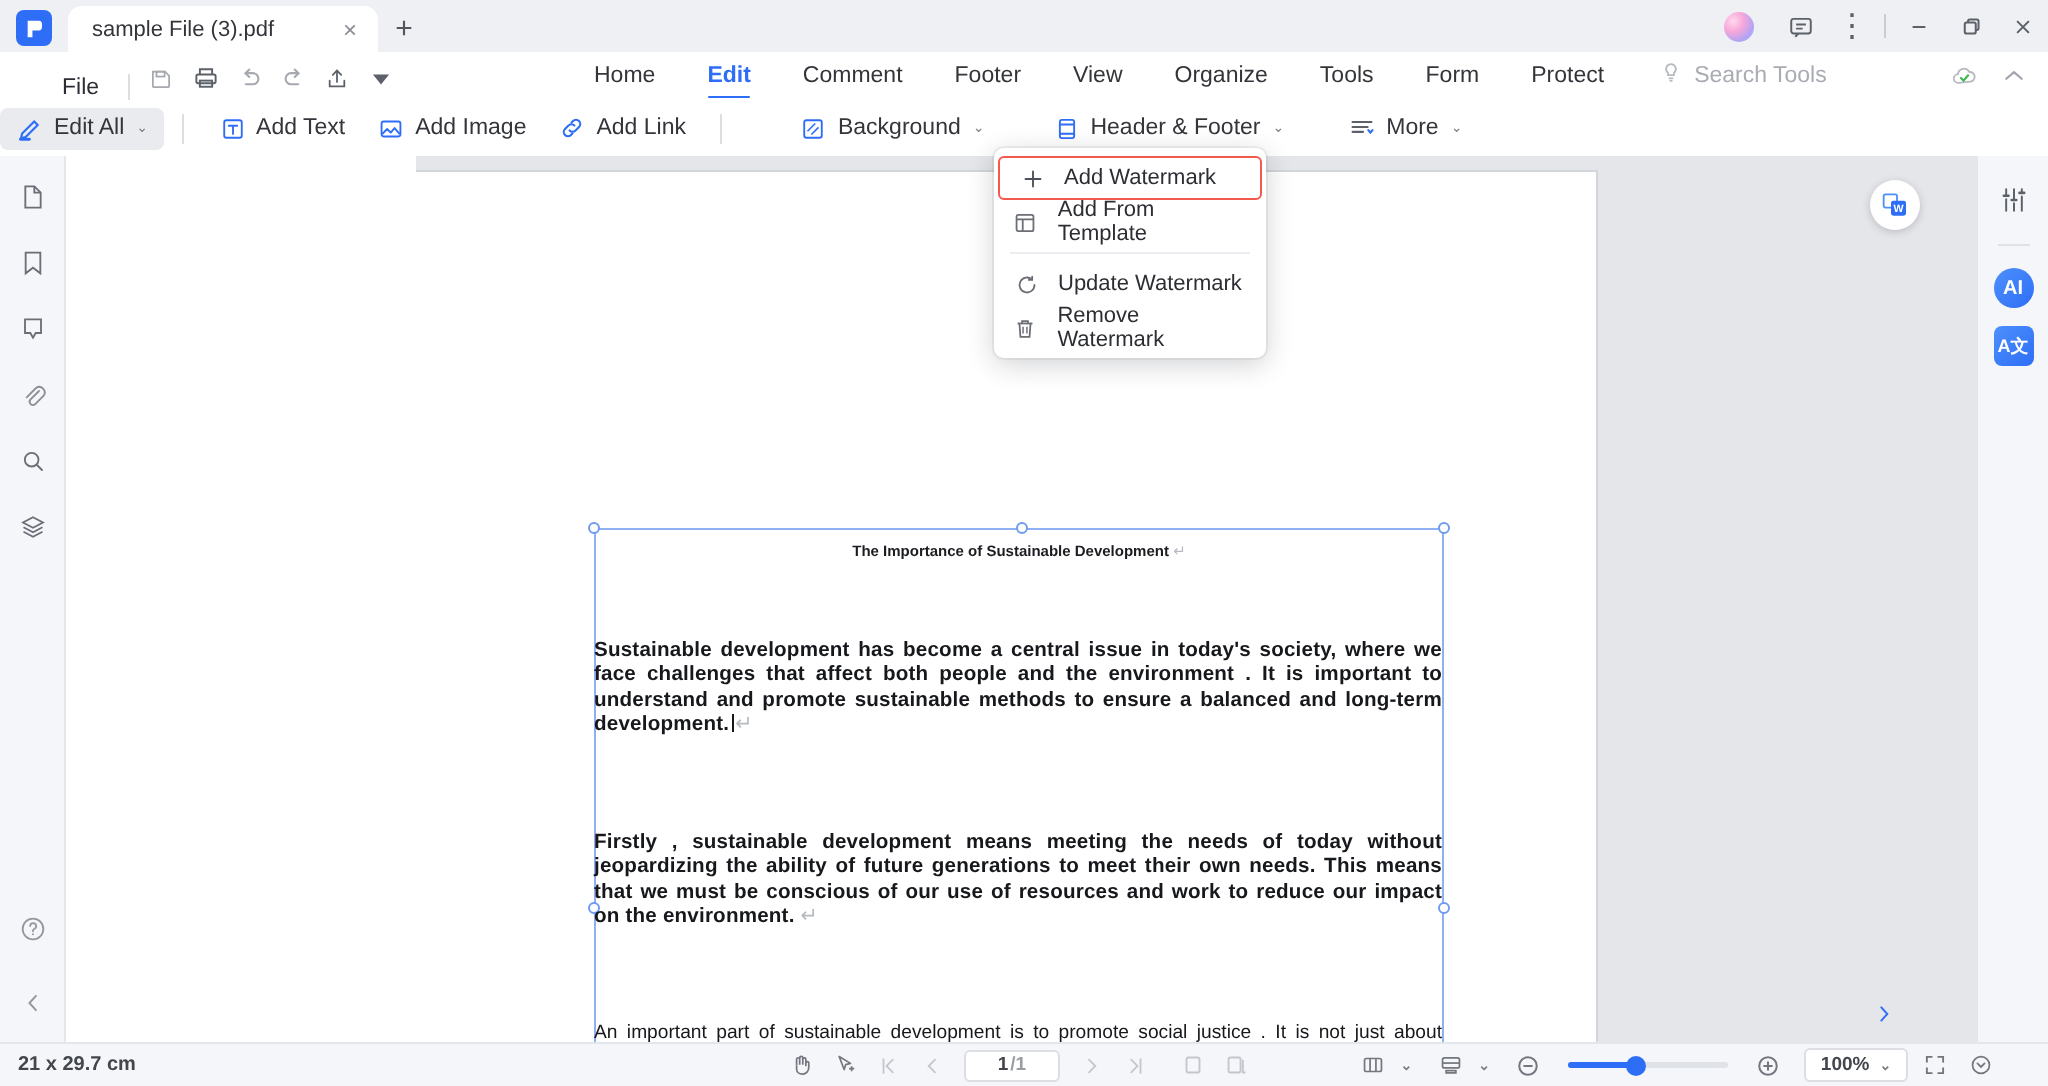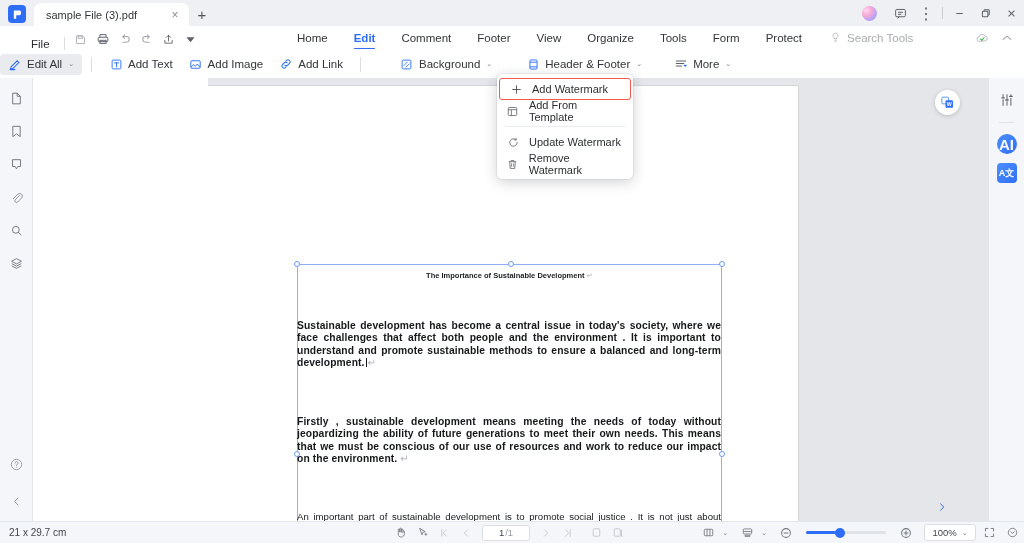--- a/index.html
+++ b/index.html
@@ -159,56 +159,56 @@
 
   .rrail {
     width: 36px; background: #f4f6f9; border-left: 1px solid #e3e6eb;
     display: flex; flex-direction: column; align-items: center;
     padding-top: 10px; gap: 9px; flex: 0 0 36px;
   }
   .rrail-div { width: 16px; height: 1px; background: #dfe2e7; margin: 2px 0; }
   .ai-badge {
     width: 20px; height: 20px; border-radius: 50%;
     background: linear-gradient(135deg,#4d90fb,#2e6ef7);
-    color: #fff; font-size: 15px; font-weight: 700;
+    color: #fff; font-size: 10px; font-weight: 700;
     display: flex; align-items: center; justify-content: center;
   }
   .aitr-badge {
     width: 20px; height: 20px; border-radius: 4px;
     background: linear-gradient(135deg,#4d90fb,#2e6ef7);
     color: #fff; font-size: 9px; font-weight: 700;
     display: flex; align-items: center; justify-content: center; position: relative;
   }
   .canvas-collapse-r {
     position: absolute; right: 38px; bottom: 6px; width: 16px; height: 16px;
     color: #8d9098; display: flex; align-items: center; justify-content: center; font-size: 11px;
   }
 
   
   .statusbar {
     height: 22px; background: #f4f6f9; border-top: 1px solid #e3e6eb;
-    display: flex; align-items: center; position: relative; flex: 0 0 22px;
+    display: flex; align-items: center; position: relative; flex: 0 0 22px; font-weight: bold;
   }
   .status-left { font-size: 10px; color: #43464d; padding-left: 9px; }
   .status-center {
     position: absolute; left: 390px; display: flex; align-items: center; gap: 2px;
   }
   .sbtn {
     width: 20px; height: 18px; display: flex; align-items: center; justify-content: center;
     color: #73767e; border-radius: 3px;
   }
   .sbtn.dim { color: #c3c6cd; }
   .pagebox {
     width: 48px; height: 16px; background: #fff; border: 1px solid #dcdee3;
     border-radius: 3px; display: flex; align-items: center; justify-content: center;
     font-size: 9.5px; color: #43464d; margin: 0 4px;
   }
   .pagebox .slashtot { color: #9a9da4; margin-left: 1px; }
   .status-right {
-    position: absolute; right: 2px; display: flex; align-items: center; gap: 3px;
+    position: absolute; right: 24px; display: flex; align-items: center; gap: 3px;
   }
   .zslider {
     width: 80px; height: 3px; background: #dfe2e7; border-radius: 2px;
     position: relative; margin: 0 7px;
   }
   .zfill { position: absolute; left: 0; top: 0; height: 3px; width: 40%; background: #2e6ef7; border-radius: 2px; }
   .zknob {
     position: absolute; left: 36%; top: -3.5px; width: 10px; height: 10px;
     border-radius: 50%; background: #2e6ef7;
   }

